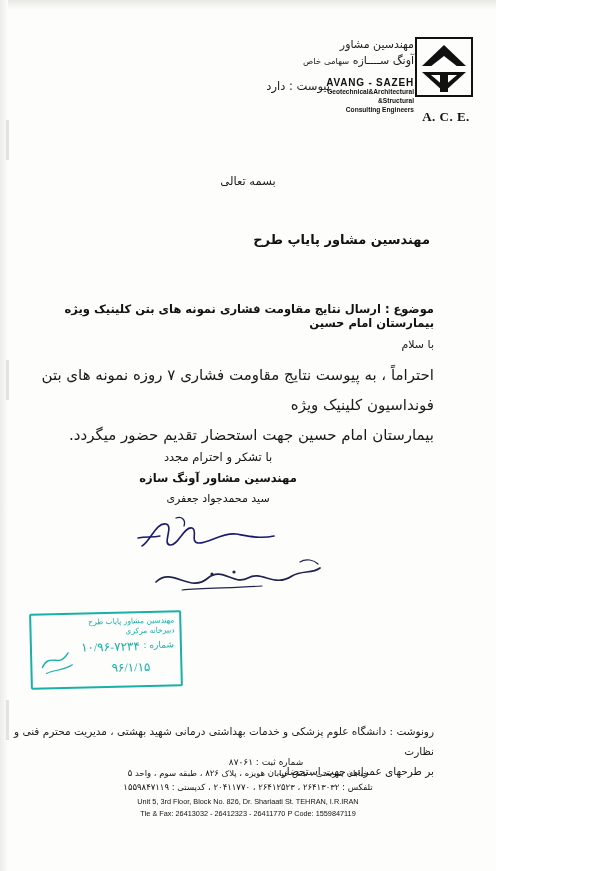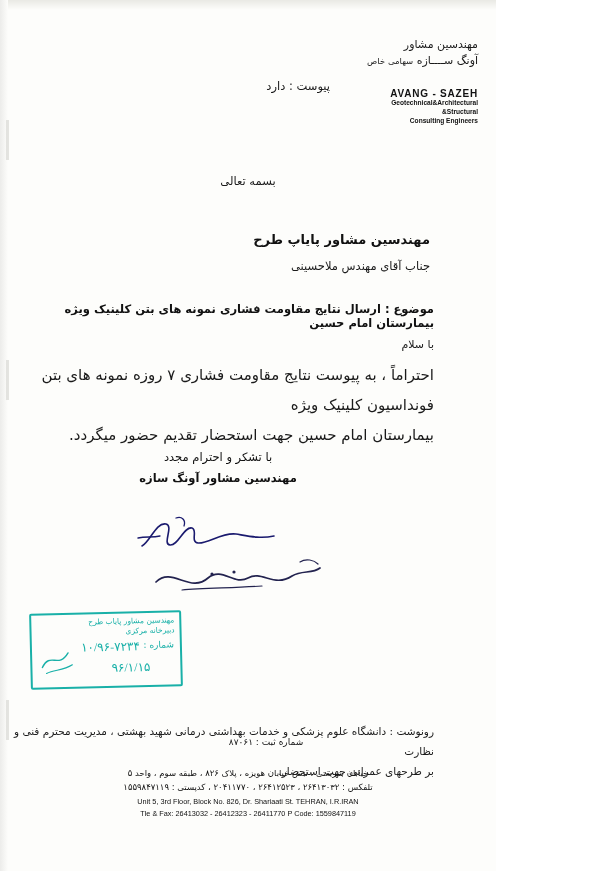--- a/index.html
+++ b/index.html
@@ -58,21 +58,21 @@
   }
   .lh-fa1 {
     font-size: 11px;
     color: #1b1b1b;
     letter-spacing: .3px;
     margin-bottom: 3px;
   }
   .lh-fa2 {
     font-size: 11px;
     color: #1b1b1b;
-    margin-bottom: 21px;
+    margin-bottom: 10px;
   }
   .lh-fa2 .small {
     font-size: 8.5px;
   }
   .lh-en1 {
     font-family: "Liberation Sans", sans-serif;
     font-size: 10px;
     font-weight: bold;
     color: #111;
     letter-spacing: .8px;
@@ -269,21 +269,21 @@
     position: absolute;
     bottom: 52px;
     left: 0;
     width: 100%;
     text-align: center;
     color: #111;
   }
   .footer .f-reg {
     direction: rtl;
     font-size: 9px;
-    margin-bottom: 20px;
+    margin-bottom: 0;
     padding-left: 36px;
   }
   .footer .f-fa {
     direction: rtl;
     font-size: 8.5px;
     line-height: 1.6;
   }
   .footer .f-en {
     font-family: "Liberation Sans", sans-serif;
     direction: ltr;
@@ -314,48 +314,59 @@
       <div class="lh-fa1">مهندسین مشاور</div>
       <div class="lh-fa2">
         <span>آونگ ســــازه</span>
         <span class="small">سهامی خاص</span>
       </div>
       <div class="lh-en1">AVANG - SAZEH</div>
       <div class="lh-en2">Geotechnical&amp;Architectural</div>
       <div class="lh-en2">&amp;Structural</div>
       <div class="lh-en2">Consulting Engineers</div>
     </div>
+    <div class="lh-logo">
+      <svg width="60" height="72" viewBox="0 0 60 72">
+        <rect x="2" y="2" width="56" height="58" fill="none" stroke="#111" stroke-width="2"></rect>
+        <polygon points="30,9 52,30 8,30" fill="#111"></polygon>
+        <polygon points="30,20 44,31 16,31" fill="#fdfdfb"></polygon>
+        <polygon points="8,36 52,36 30,56" fill="#111"></polygon>
+        <polygon points="17,39 43,39 30,50" fill="#fdfdfb"></polygon>
+        <rect x="26" y="36" width="8" height="20" fill="#111"></rect>
+      </svg>
+      <div class="lh-ace">A. C. E.</div>
+    </div>
   </div>
 
   <div class="refblock">
     <div>
       <span>پیوست :</span>
       <span>دارد</span>
     </div>
   </div>
 
   <div class="basmala">بسمه تعالی</div>
 
   <div class="addressee">
     <div class="line1">مهندسین مشاور پایاپ طرح</div>
-    <div class="line2">جناب آقای مهندس ملاحسینی</div>
   </div>
 
   <div class="subject">موضوع : ارسال نتایج مقاومت فشاری نمونه های بتن کلینیک ویژه بیمارستان امام حسین</div>
 
   <div class="salutation">با سلام</div>
 
   <div class="bodytext">
     <div>احتراماً ، به پیوست نتایج مقاومت فشاری ۷ روزه نمونه های بتن فونداسیون کلینیک ویژه</div>
     <div>بیمارستان امام حسین جهت استحضار تقدیم حضور میگردد.</div>
   </div>
 
   <div class="closing">
     <div class="c1">با تشکر و احترام مجدد</div>
     <div class="c2">مهندسین مشاور آونگ سازه</div>
+    <div class="c3">سید محمدجواد جعفری</div>
   </div>
 
   <div class="signature">
     <svg width="150" height="46" viewBox="0 0 150 46">
       <path d="M10,34 C18,30 24,10 34,12 C42,14 30,32 38,33 C46,34 52,14 60,16 C66,18 58,30 66,31 C76,32 90,20 104,22 C116,24 128,27 142,24" fill="none" stroke="#1a1a6e" stroke-width="1.6" stroke-linecap="round"></path>
       <path d="M6,26 C14,24 20,26 28,24" fill="none" stroke="#1a1a6e" stroke-width="1.3" stroke-linecap="round"></path>
       <path d="M44,6 C50,4 54,8 52,14" fill="none" stroke="#1a1a6e" stroke-width="1.3" stroke-linecap="round"></path>
     </svg>
   </div>
 

